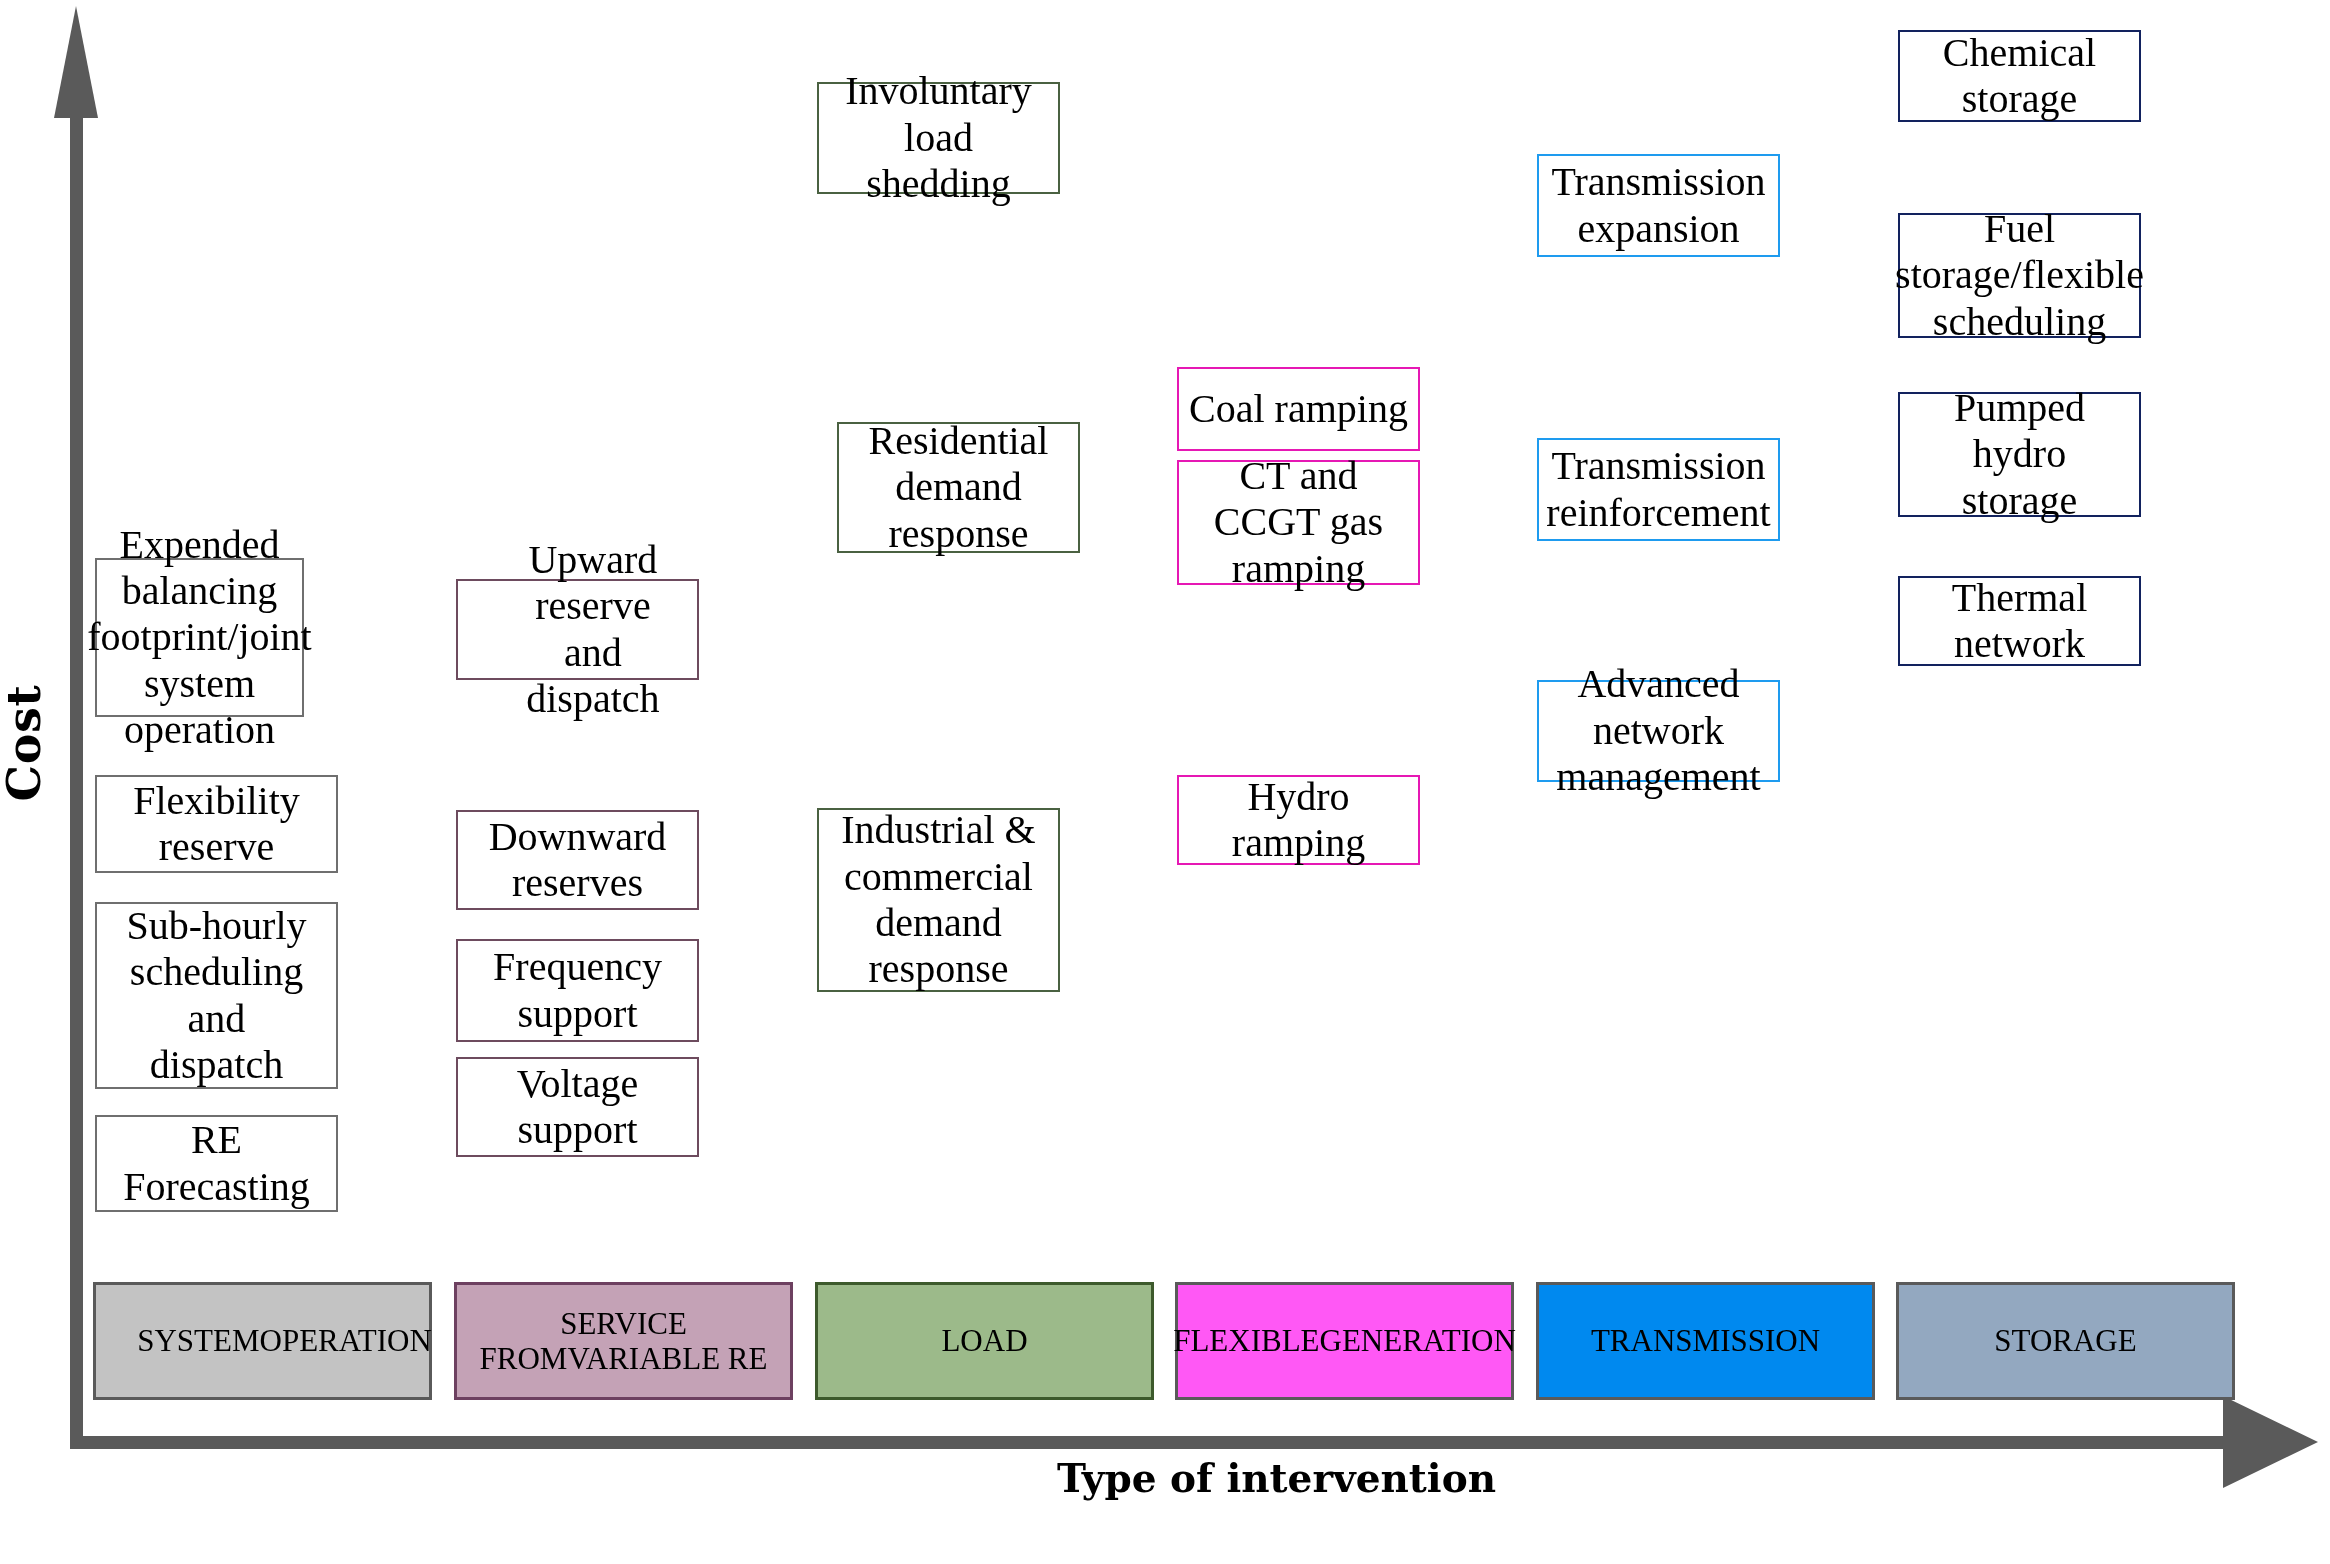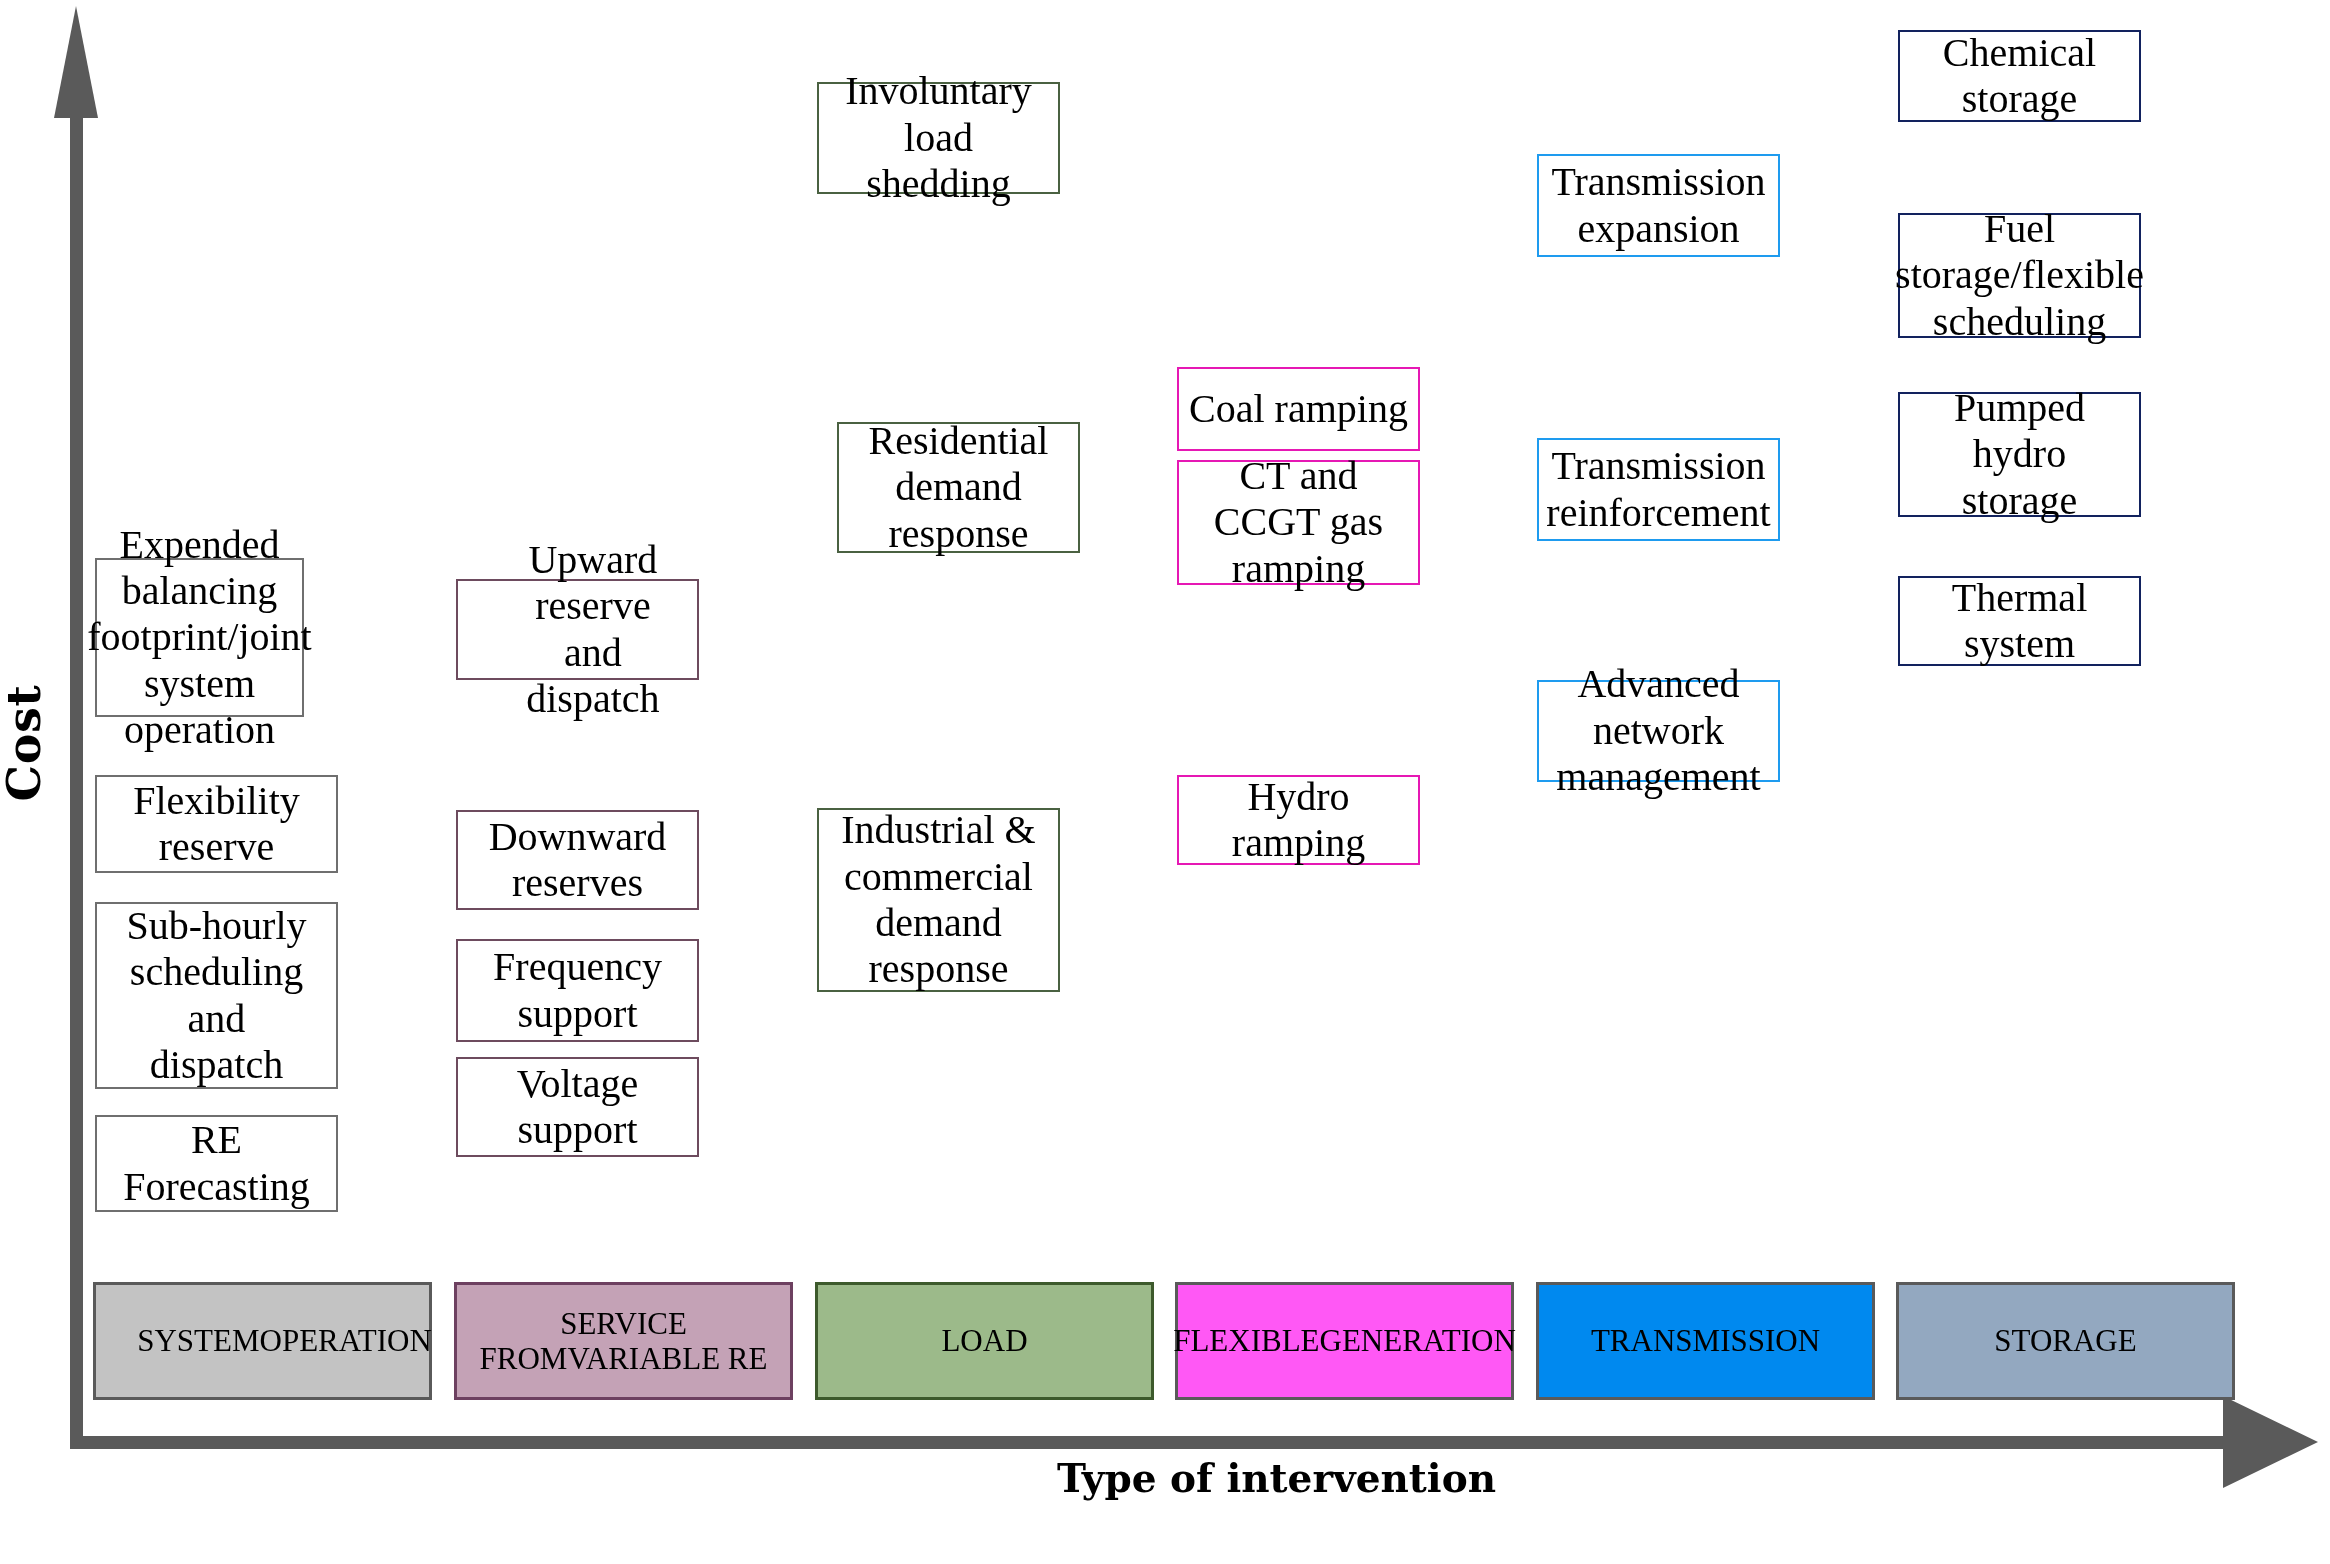--- a/index.html
+++ b/index.html
@@ -264,19 +264,19 @@
         </div>
       </div>
       <div class="ibox" style="left: 1898px; top: 392px; width: 243px; height: 125px; border: 2.5px solid rgb(18, 34, 94);">
         <div>
           <span>Pumped hydro</span>
           <span>storage</span>
         </div>
       </div>
       <div class="ibox" style="left: 1898px; top: 576px; width: 243px; height: 90px; border: 2.5px solid rgb(18, 34, 94);">
         <div>
-          <span>Thermal system</span>
+          <span>Thermal network</span>
         </div>
       </div>
     </div>
 
 </div>
 
 
 </body></html>

